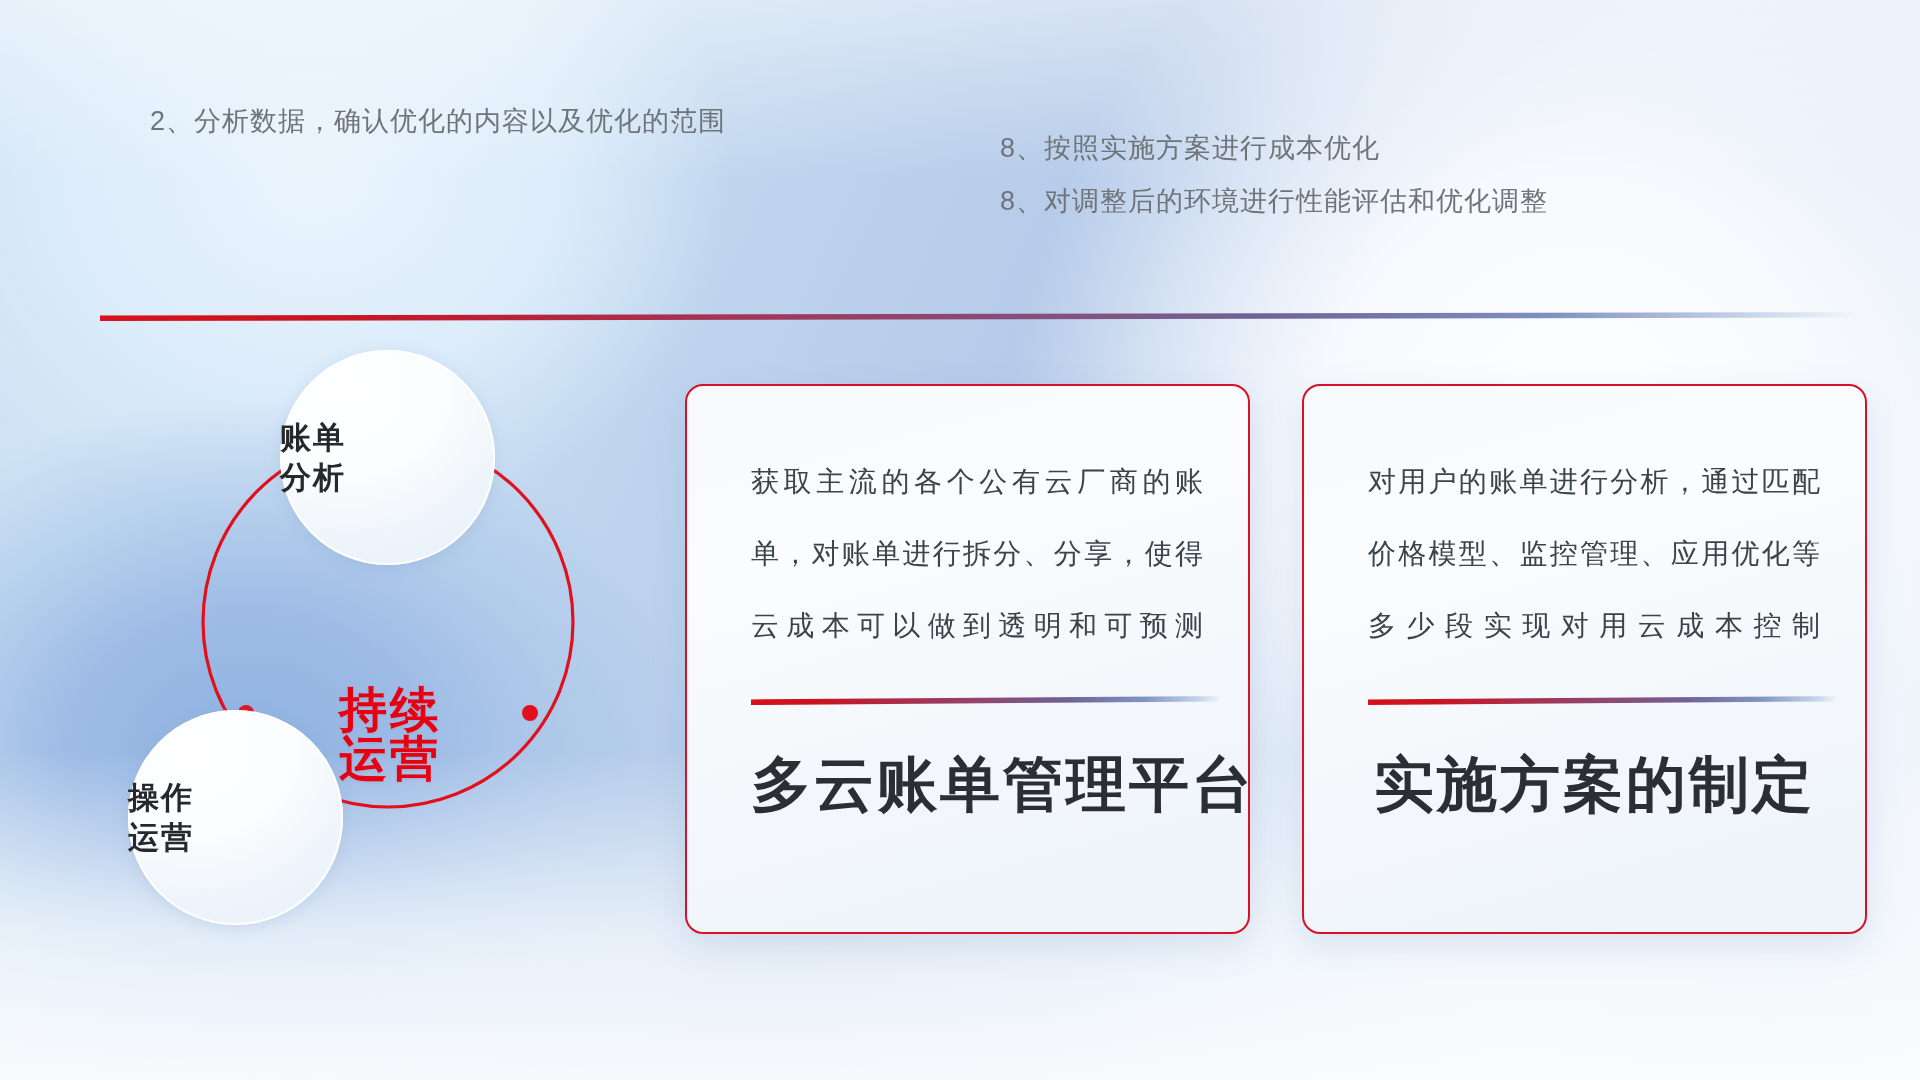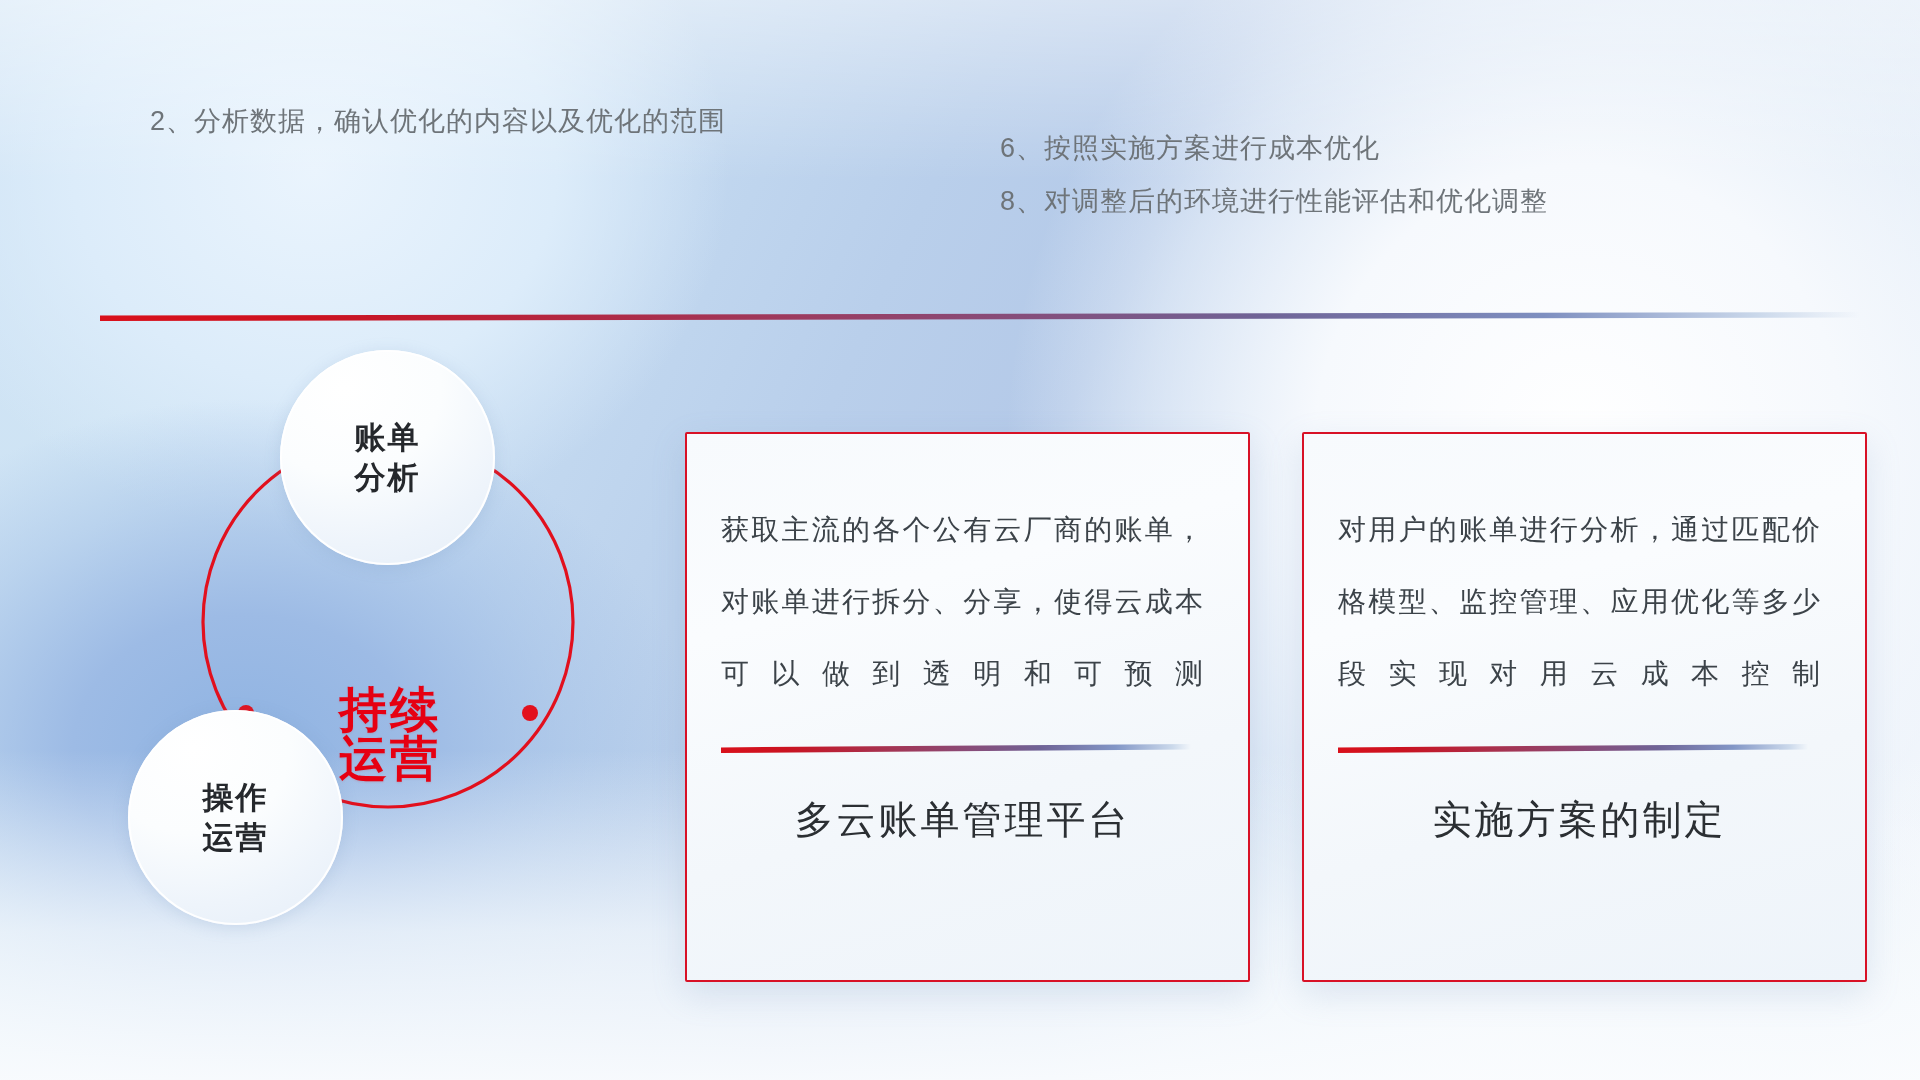--- a/index.html
+++ b/index.html
@@ -57,77 +57,76 @@
   }
 
   
   .venn{position:absolute;left:100px;top:350px;width:560px;height:590px;}
   .venn svg{position:absolute;left:0;top:0;overflow:visible;}
   .bubble{
     position:absolute;border-radius:50%;
     background:
       radial-gradient(125% 110% at 30% 18%,#ffffff 0%,#fbfdfe 36%,#eef4fb 66%,#e2ecf7 100%);
     box-shadow:0 3px 16px rgba(120,150,190,0.22), inset 0 0 0 2px rgba(255,255,255,0.92);
-    display:flex;align-items:center;justify-content:center;
+    display:flex;align-items:center;justify-content:flex-start;
   }
   .bubble-label{
     text-align:center;color:#25282c;font-weight:bold;font-size:31px;line-height:40px;
     letter-spacing:2px;white-space:pre-line;
   }
   .b-top{left:180px;top:0px;width:215px;height:215px;}
   .b-left{left:28px;top:360px;width:215px;height:215px;}
   .b-right{left:332px;top:360px;width:215px;height:215px;}
   .center-label{
     position:absolute;left:200px;top:335px;width:180px;text-align:center;
     color:#e60012;font-weight:bold;font-size:48px;line-height:49px;letter-spacing:3px;
     white-space:pre-line;text-shadow:0 1px 2px rgba(200,60,60,0.18);
   }
 
   
   .card{
     position:absolute;top:384px;width:565px;height:550px;
-    border-radius:2px;border:2px solid #d81126;
+    border-radius:18px;border:2px solid #d81126;
     background:linear-gradient(165deg,#f7fafd 0%,#fafcfe 30%,#f3f7fb 64%,#eef4fa 100%);
     box-shadow:0 12px 34px rgba(120,150,190,0.20);
     box-sizing:border-box;
-    padding:60px 44px 0 34px;
-    margin-top:48px;
+    padding:60px 44px 0 64px;
   }
   .card-1{left:685px;}
   .card-2{left:1302px;}
   .card-body{
     color:#3c4349;font-size:28px;line-height:72px;letter-spacing:1px;
     text-align:justify;text-align-last:justify;
   }
   .card-rule{
     margin-top:34px;width:470px;height:9px;
     background:linear-gradient(90deg,#d9101b 0%,#ca1321 14%,#a43453 36%,#8a4a76 52%,#6f6396 68%,#8296c6 84%,#cbd9eb 96%,rgba(230,238,248,0) 100%);
     clip-path:polygon(0 38%,100% 0,100% 60%,0 100%);
   }
   .card-title{
-    margin-top:40px;color:#2b2f33;font-weight:normal;font-size:39px;
+    margin-top:40px;color:#2b2f33;font-weight:bold;font-size:60px;
     letter-spacing:3px;text-align:center;white-space:nowrap;
   }
 </style>
 </head>
 <body>
 
 <div class="bg bg-base"></div>
 <div class="bg-tl"></div>
 <div class="bg-blue"></div>
 <div class="bg-right"></div>
 <div class="bg-lowright"></div>
 <div class="bg-bottom"></div>
 <div class="bg-topfade"></div>
 
 <div class="list-col list-left">
   <span class="list-item">2、分析数据，确认优化的内容以及优化的范围</span>
 </div>
 <div class="list-col list-right">
-  <span class="list-item">6、按照实施方案进行成本优化</span>
+  <span class="list-item">8、按照实施方案进行成本优化</span>
   <span class="list-item">8、对调整后的环境进行性能评估和优化调整</span>
 </div>
 
 <div class="rule"></div>
 
 <div class="venn">
   <svg width="560" height="590" viewBox="0 0 560 590">
     <circle cx="288" cy="272" r="185" fill="none" stroke="#e2101d" stroke-width="3.2"></circle>
     <circle cx="288" cy="108" r="8" fill="#e2101d"></circle>
     <circle cx="146" cy="363" r="8" fill="#e2101d"></circle>

